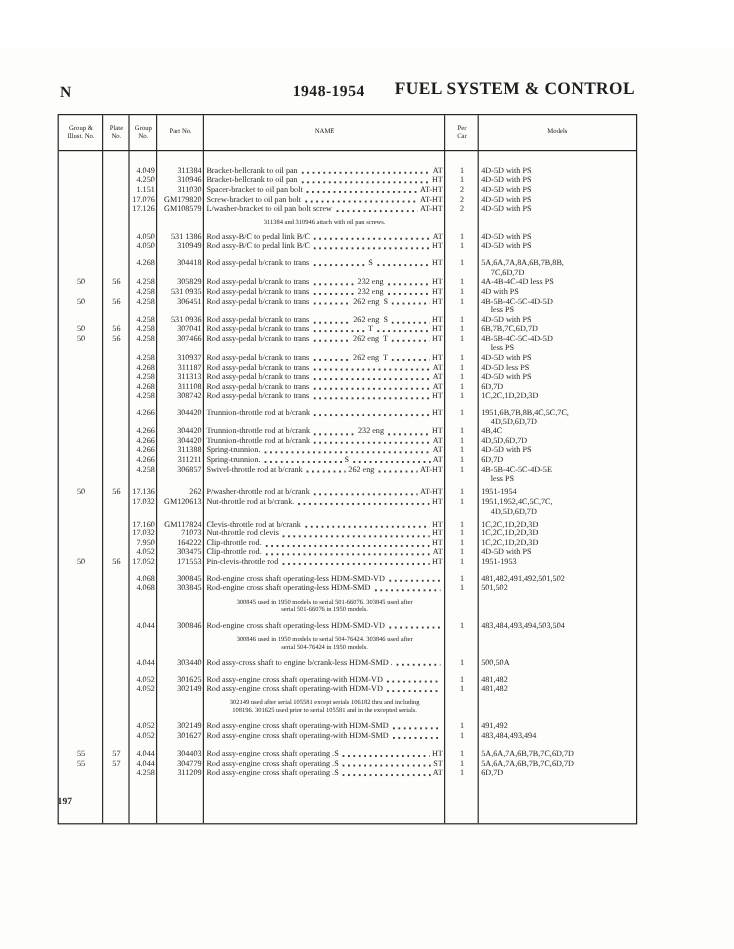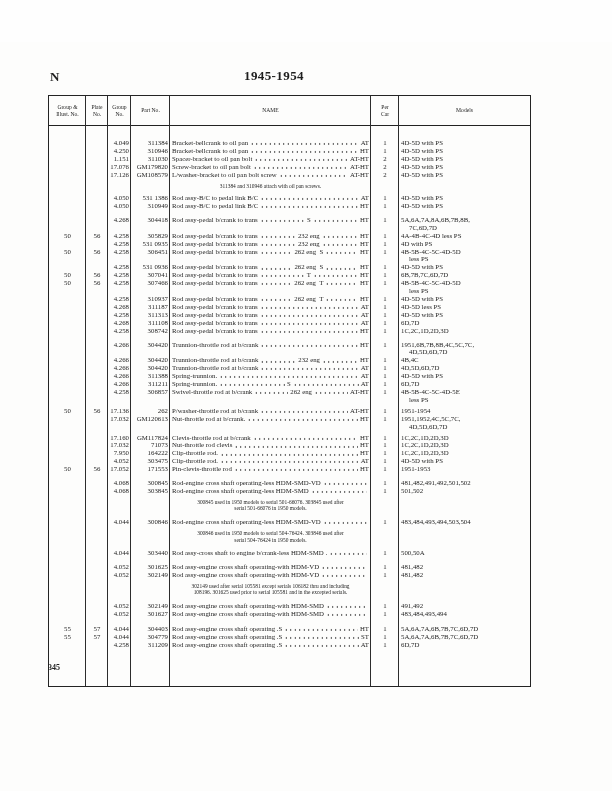--- a/index.html
+++ b/index.html
@@ -41,21 +41,22 @@
   .pageno{position:absolute;left:0px;font-size:8px;font-weight:bold;}
 </style>
 </head>
 <body>
 
 <div class="page">
   <div class="scanband"></div>
   <div class="sheet">
     <div class="phead">
       <span class="corner">N</span>
-      <span class="years">1945-1954</span>
+      <span class="years">1948-1954</span>
+      <span class="ptitle">FUEL SYSTEM &amp; CONTROL</span>
     </div>
     <div class="ptable">
       <div class="thead" id="thead">
           <div class="hc" style="width: 37px;">
             <div>Group &amp;</div>
             <div>Illust. No.</div>
           </div>
           <div class="hc" style="width: 22px;">
             <div>Plate</div>
             <div>No.</div>
@@ -896,15 +897,15 @@
         </div>
       <div class="vlines" id="vlines">
           <div class="vline" style="left: 36px;"></div>
           <div class="vline" style="left: 58px;"></div>
           <div class="vline" style="left: 81px;"></div>
           <div class="vline" style="left: 120px;"></div>
           <div class="vline" style="left: 321px;"></div>
           <div class="vline" style="left: 349px;"></div>
         </div>
     </div>
-    <div class="pageno" style="top:601px;">345</div>
+    <div class="pageno" style="top:601px;">197</div>
   </div>
 </div>
 
 </body></html>

